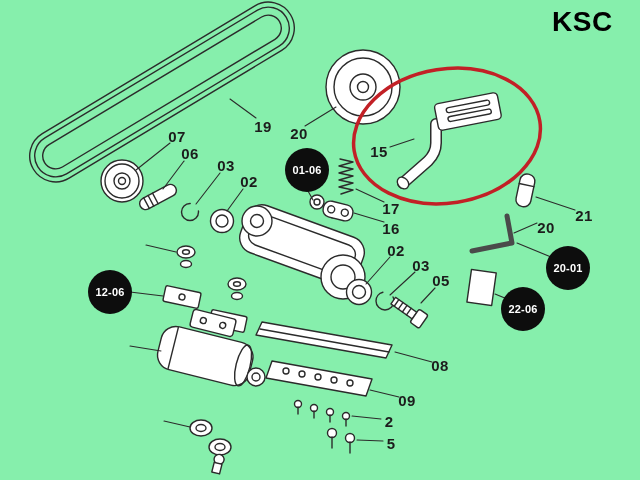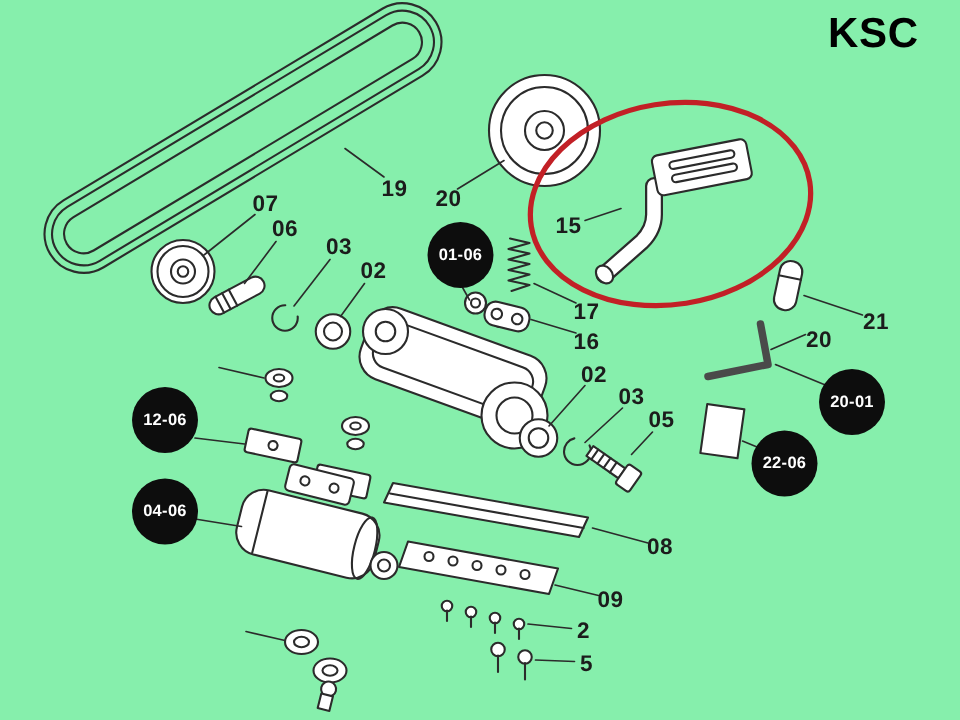--- a/index.html
+++ b/index.html
@@ -254,18 +254,17 @@
   <div class="label" style="left:421px;top:265px">03</div>
   <div class="label" style="left:441px;top:280px">05</div>
   <div class="label" style="left:584px;top:215px">21</div>
   <div class="label" style="left:546px;top:227px">20</div>
   <div class="label" style="left:440px;top:365px">08</div>
   <div class="label" style="left:407px;top:400px">09</div>
   <div class="label" style="left:389px;top:421px">2</div>
   <div class="label" style="left:391px;top:443px">5</div>
 
   <div class="badge" style="left:307px;top:170px">01-06</div>
-  <div class="badge" style="left:110px;top:280px">12-06</div>
-  <div class="badge" style="left:110px;top:341px">04-06</div>
+  <div class="badge" style="left:110px;top:292px">12-06</div>
   <div class="badge" style="left:568px;top:268px">20-01</div>
   <div class="badge" style="left:523px;top:309px">22-06</div>
 
 </div>
 
 </body></html>

